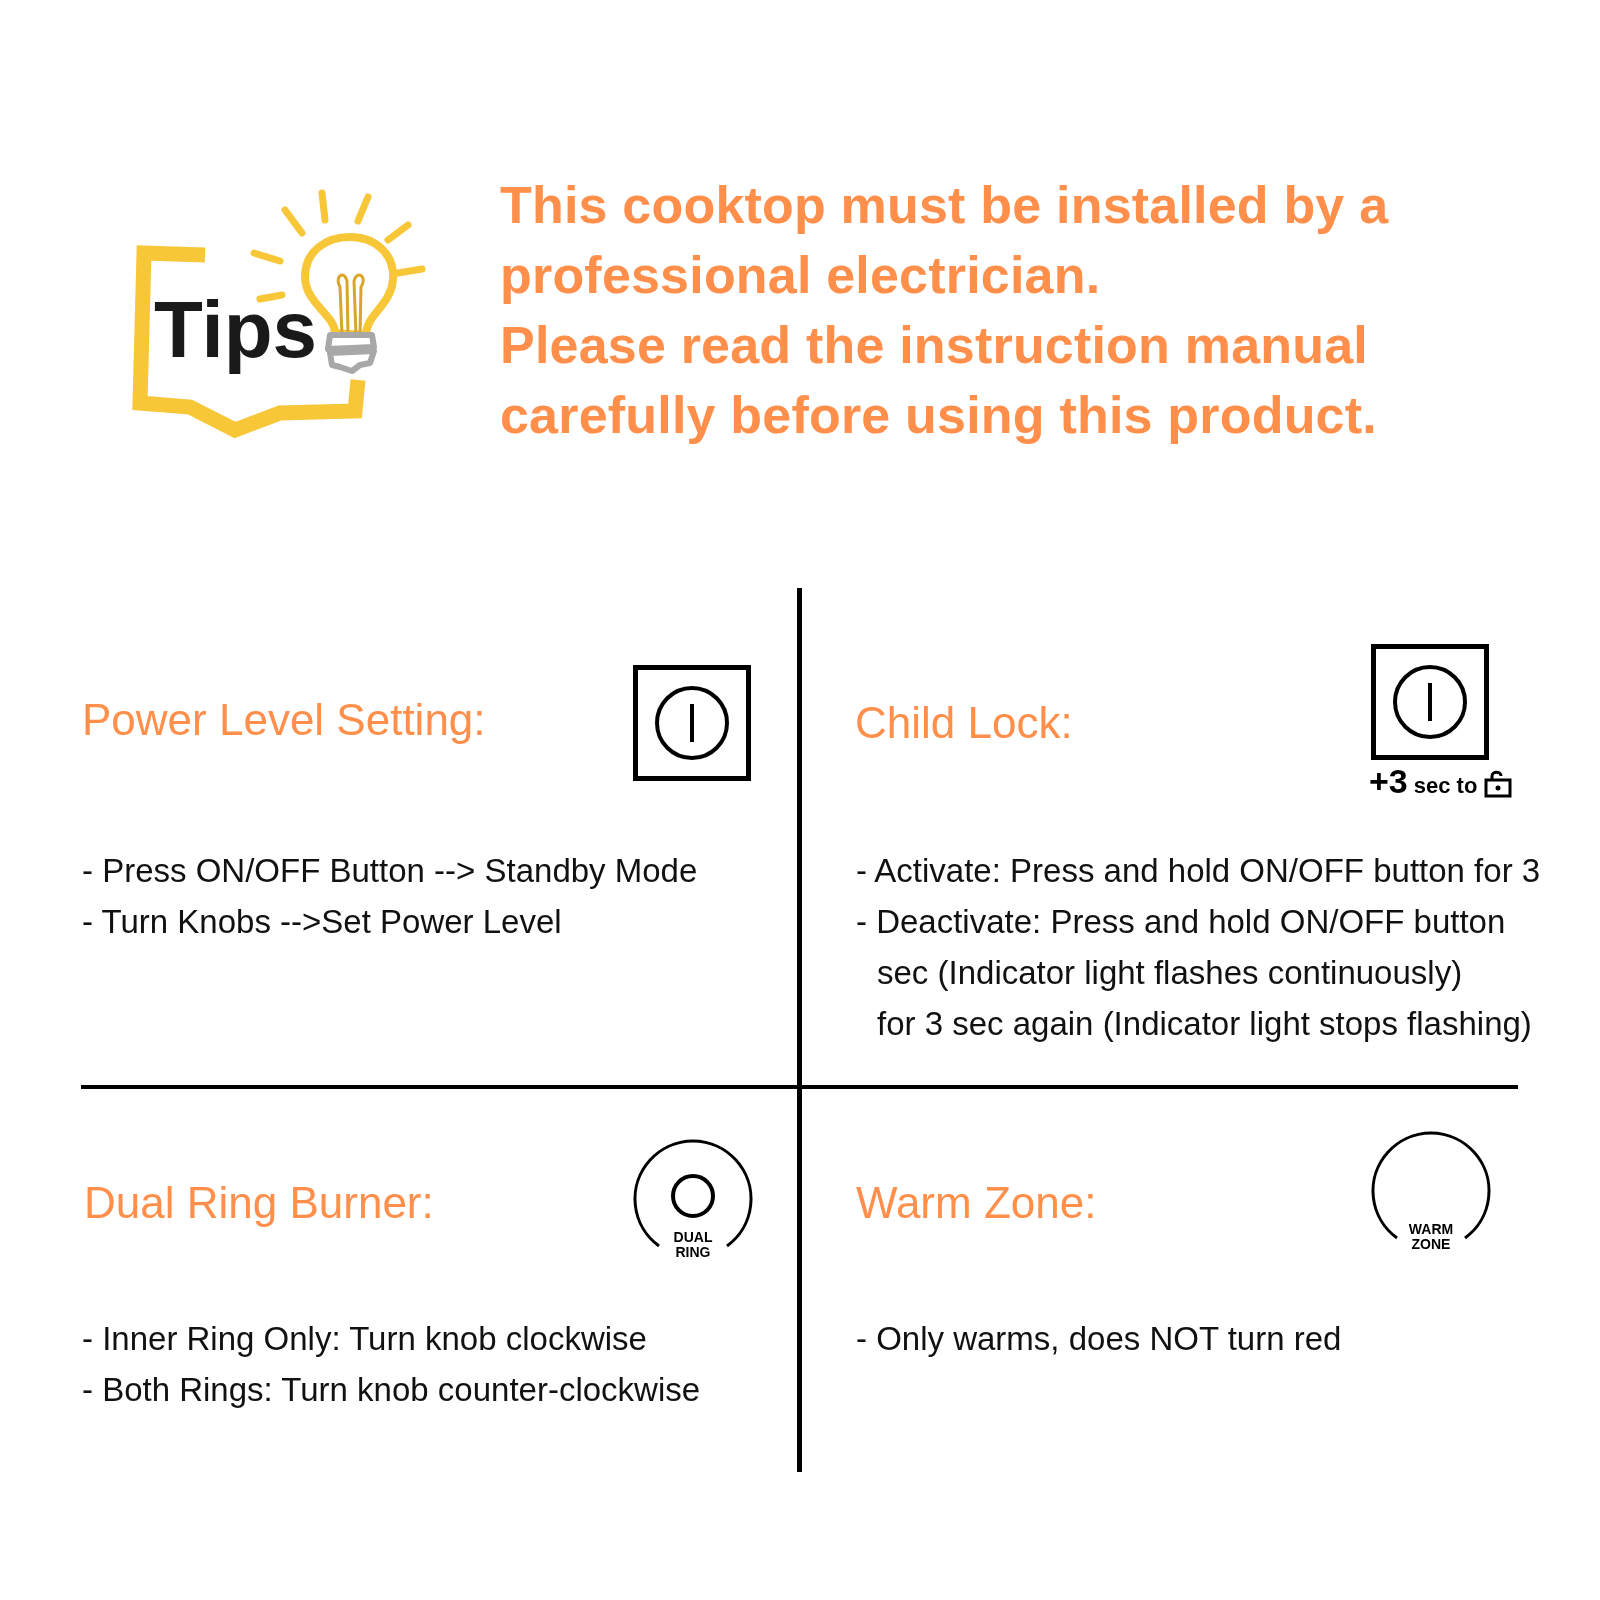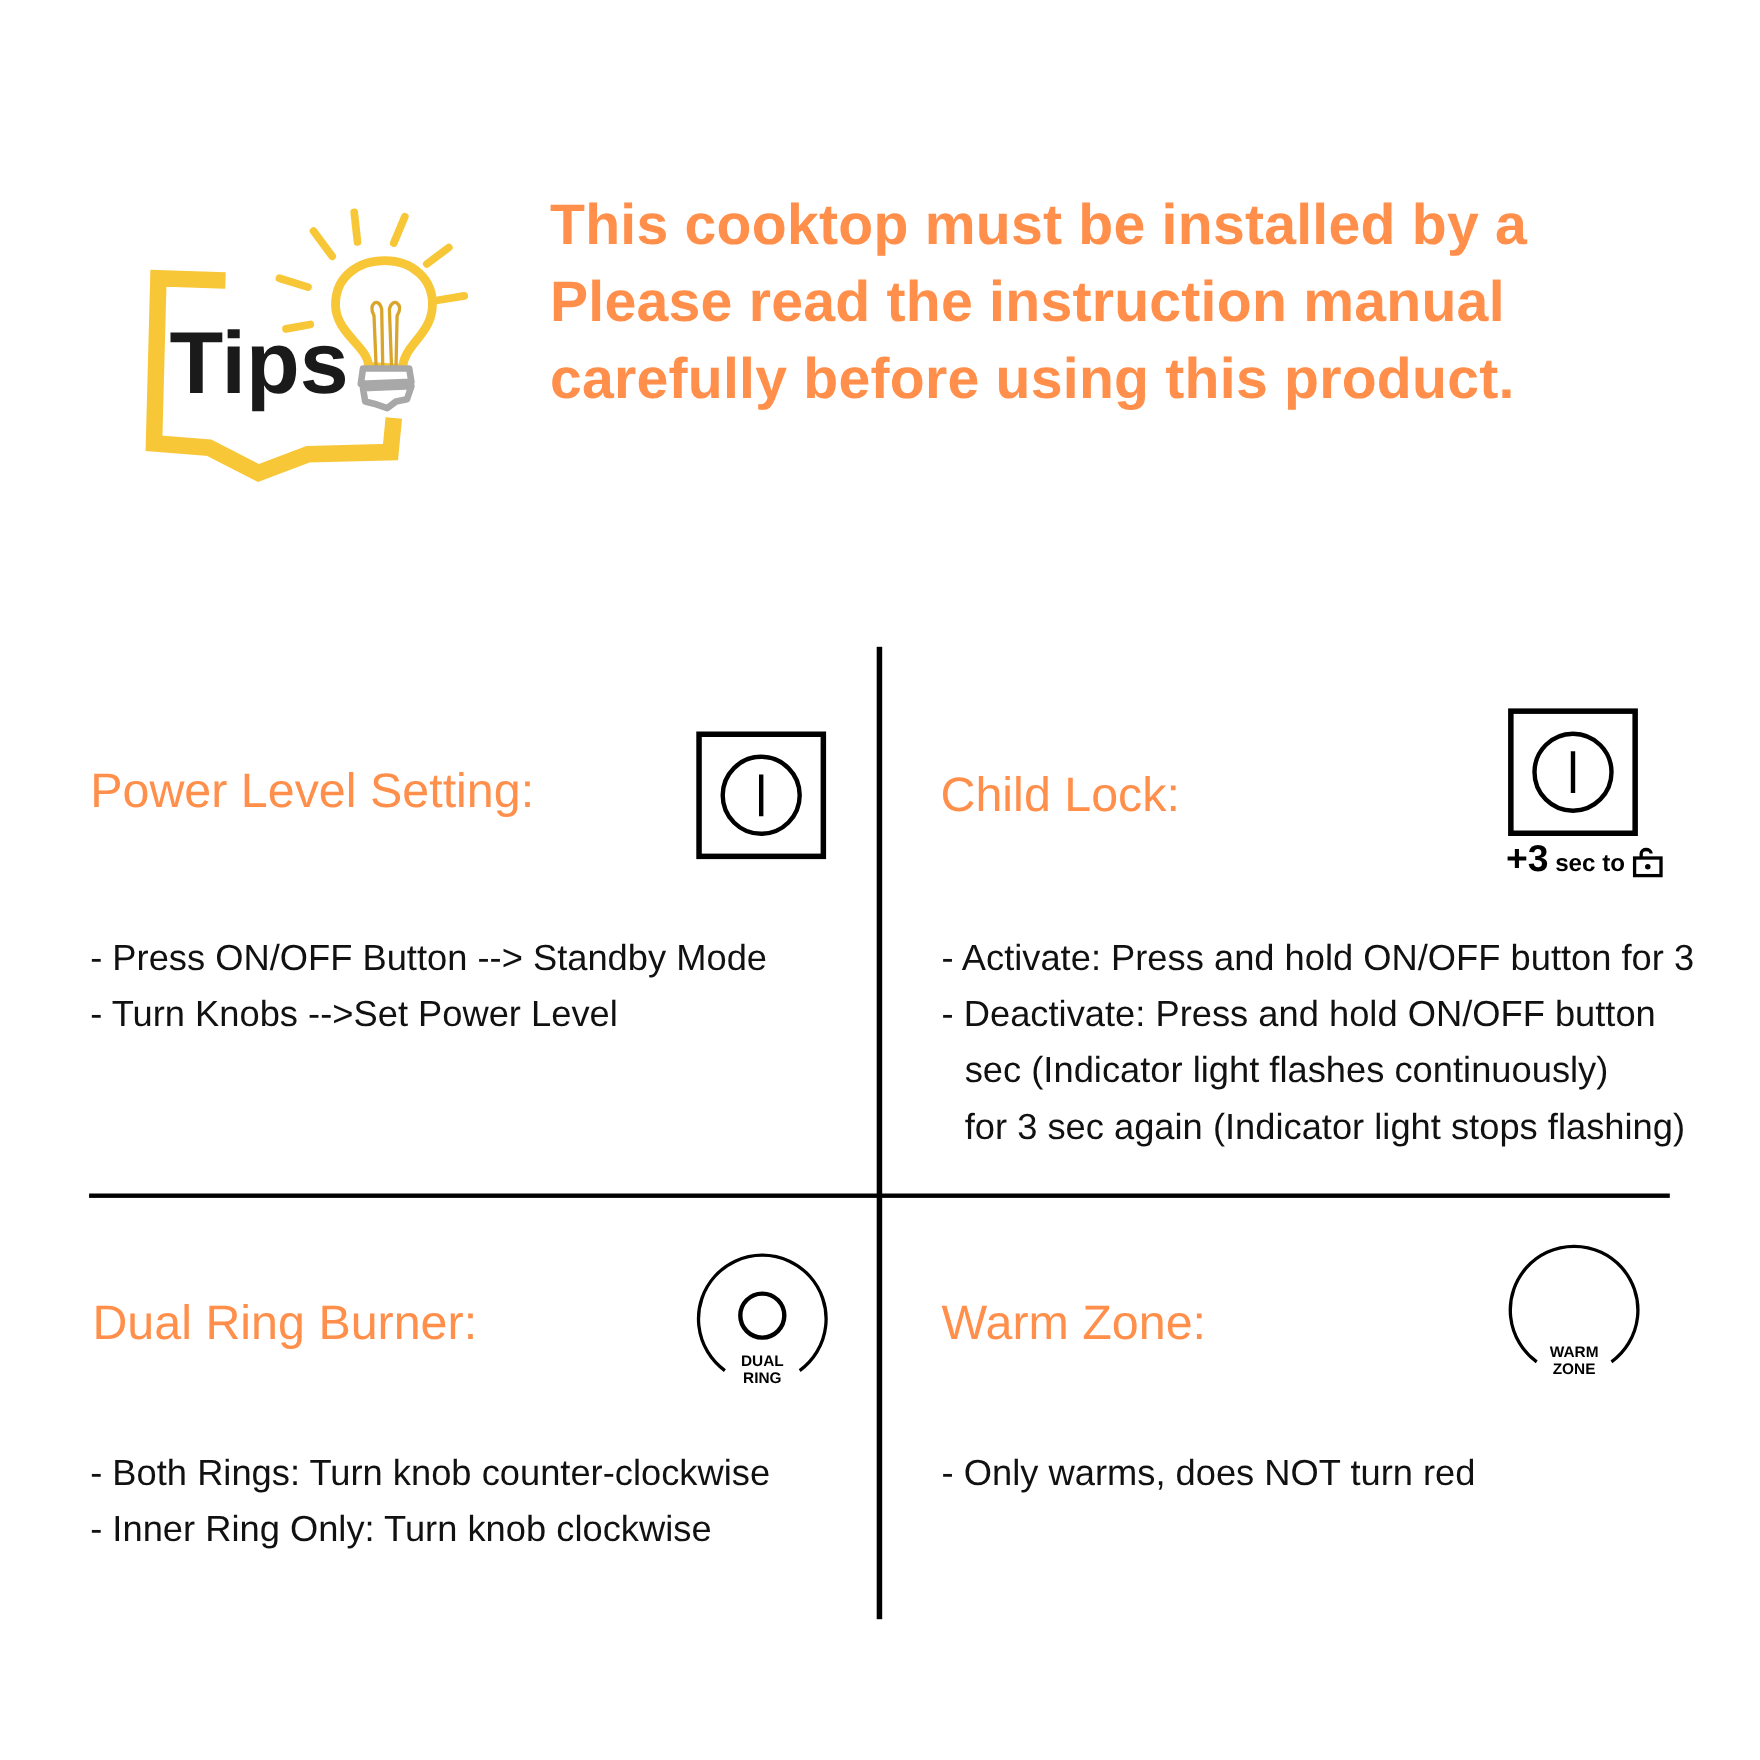--- a/index.html
+++ b/index.html
@@ -74,20 +74,21 @@
       <path d="M 200 150 L 242 150 L 244 162 L 198 164 Z"></path>
       <path d="M 200 168 L 244 166 L 240 178 L 230 180 L 222 186 L 210 182 L 202 180 Z"></path>
     </g>
 
     <text x="24" y="172" font-family="Liberation Sans, sans-serif" font-size="80" font-weight="bold" fill="#1a1a1a">Tips</text>
   </svg>
 </div>
 
 <div class="headline">
   <span>This cooktop must be installed by a</span>
+  <span>professional electrician.</span>
   <span>Please read the instruction manual</span>
   <span>carefully before using this product.</span>
 </div>
 
 <div class="vline"></div>
 <div class="hline"></div>
 
 <div class="section-title" style="left:82px; top:690px;">Power Level Setting:</div>
 <div class="power-box" style="left:633px; top:665px; width:118px; height:116px;">
   <svg width="108" height="106" viewBox="0 0 108 106">
@@ -128,22 +129,22 @@
 <div class="section-title" style="left:84px; top:1173px;">Dual Ring Burner:</div>
 <div class="knob" style="left:632px; top:1138px; width:122px; height:128px;">
   <svg width="122" height="128" viewBox="0 0 122 128">
     <path d="M 27 108 A 58 58 0 1 1 95 108" fill="none" stroke="#000" stroke-width="3"></path>
     <circle cx="61" cy="58" r="20" fill="none" stroke="#000" stroke-width="4"></circle>
     <text x="61" y="104" text-anchor="middle" font-family="Liberation Sans, sans-serif" font-size="14" font-weight="bold" fill="#000">DUAL</text>
     <text x="61" y="119" text-anchor="middle" font-family="Liberation Sans, sans-serif" font-size="14" font-weight="bold" fill="#000">RING</text>
   </svg>
 </div>
 <div class="body-text" style="left:82px; top:1313px;">
+  <span class="line">- Inner Ring Only: Turn knob clockwise</span>
   <span class="line">- Both Rings: Turn knob counter-clockwise</span>
-  <span class="line">- Inner Ring Only: Turn knob clockwise</span>
 </div>
 
 <div class="section-title" style="left:856px; top:1173px;">Warm Zone:</div>
 <div class="knob" style="left:1370px; top:1130px; width:122px; height:128px;">
   <svg width="122" height="128" viewBox="0 0 122 128">
     <path d="M 27 108 A 58 58 0 1 1 95 108" fill="none" stroke="#000" stroke-width="3"></path>
     <text x="61" y="104" text-anchor="middle" font-family="Liberation Sans, sans-serif" font-size="14" font-weight="bold" fill="#000">WARM</text>
     <text x="61" y="119" text-anchor="middle" font-family="Liberation Sans, sans-serif" font-size="14" font-weight="bold" fill="#000">ZONE</text>
   </svg>
 </div>

